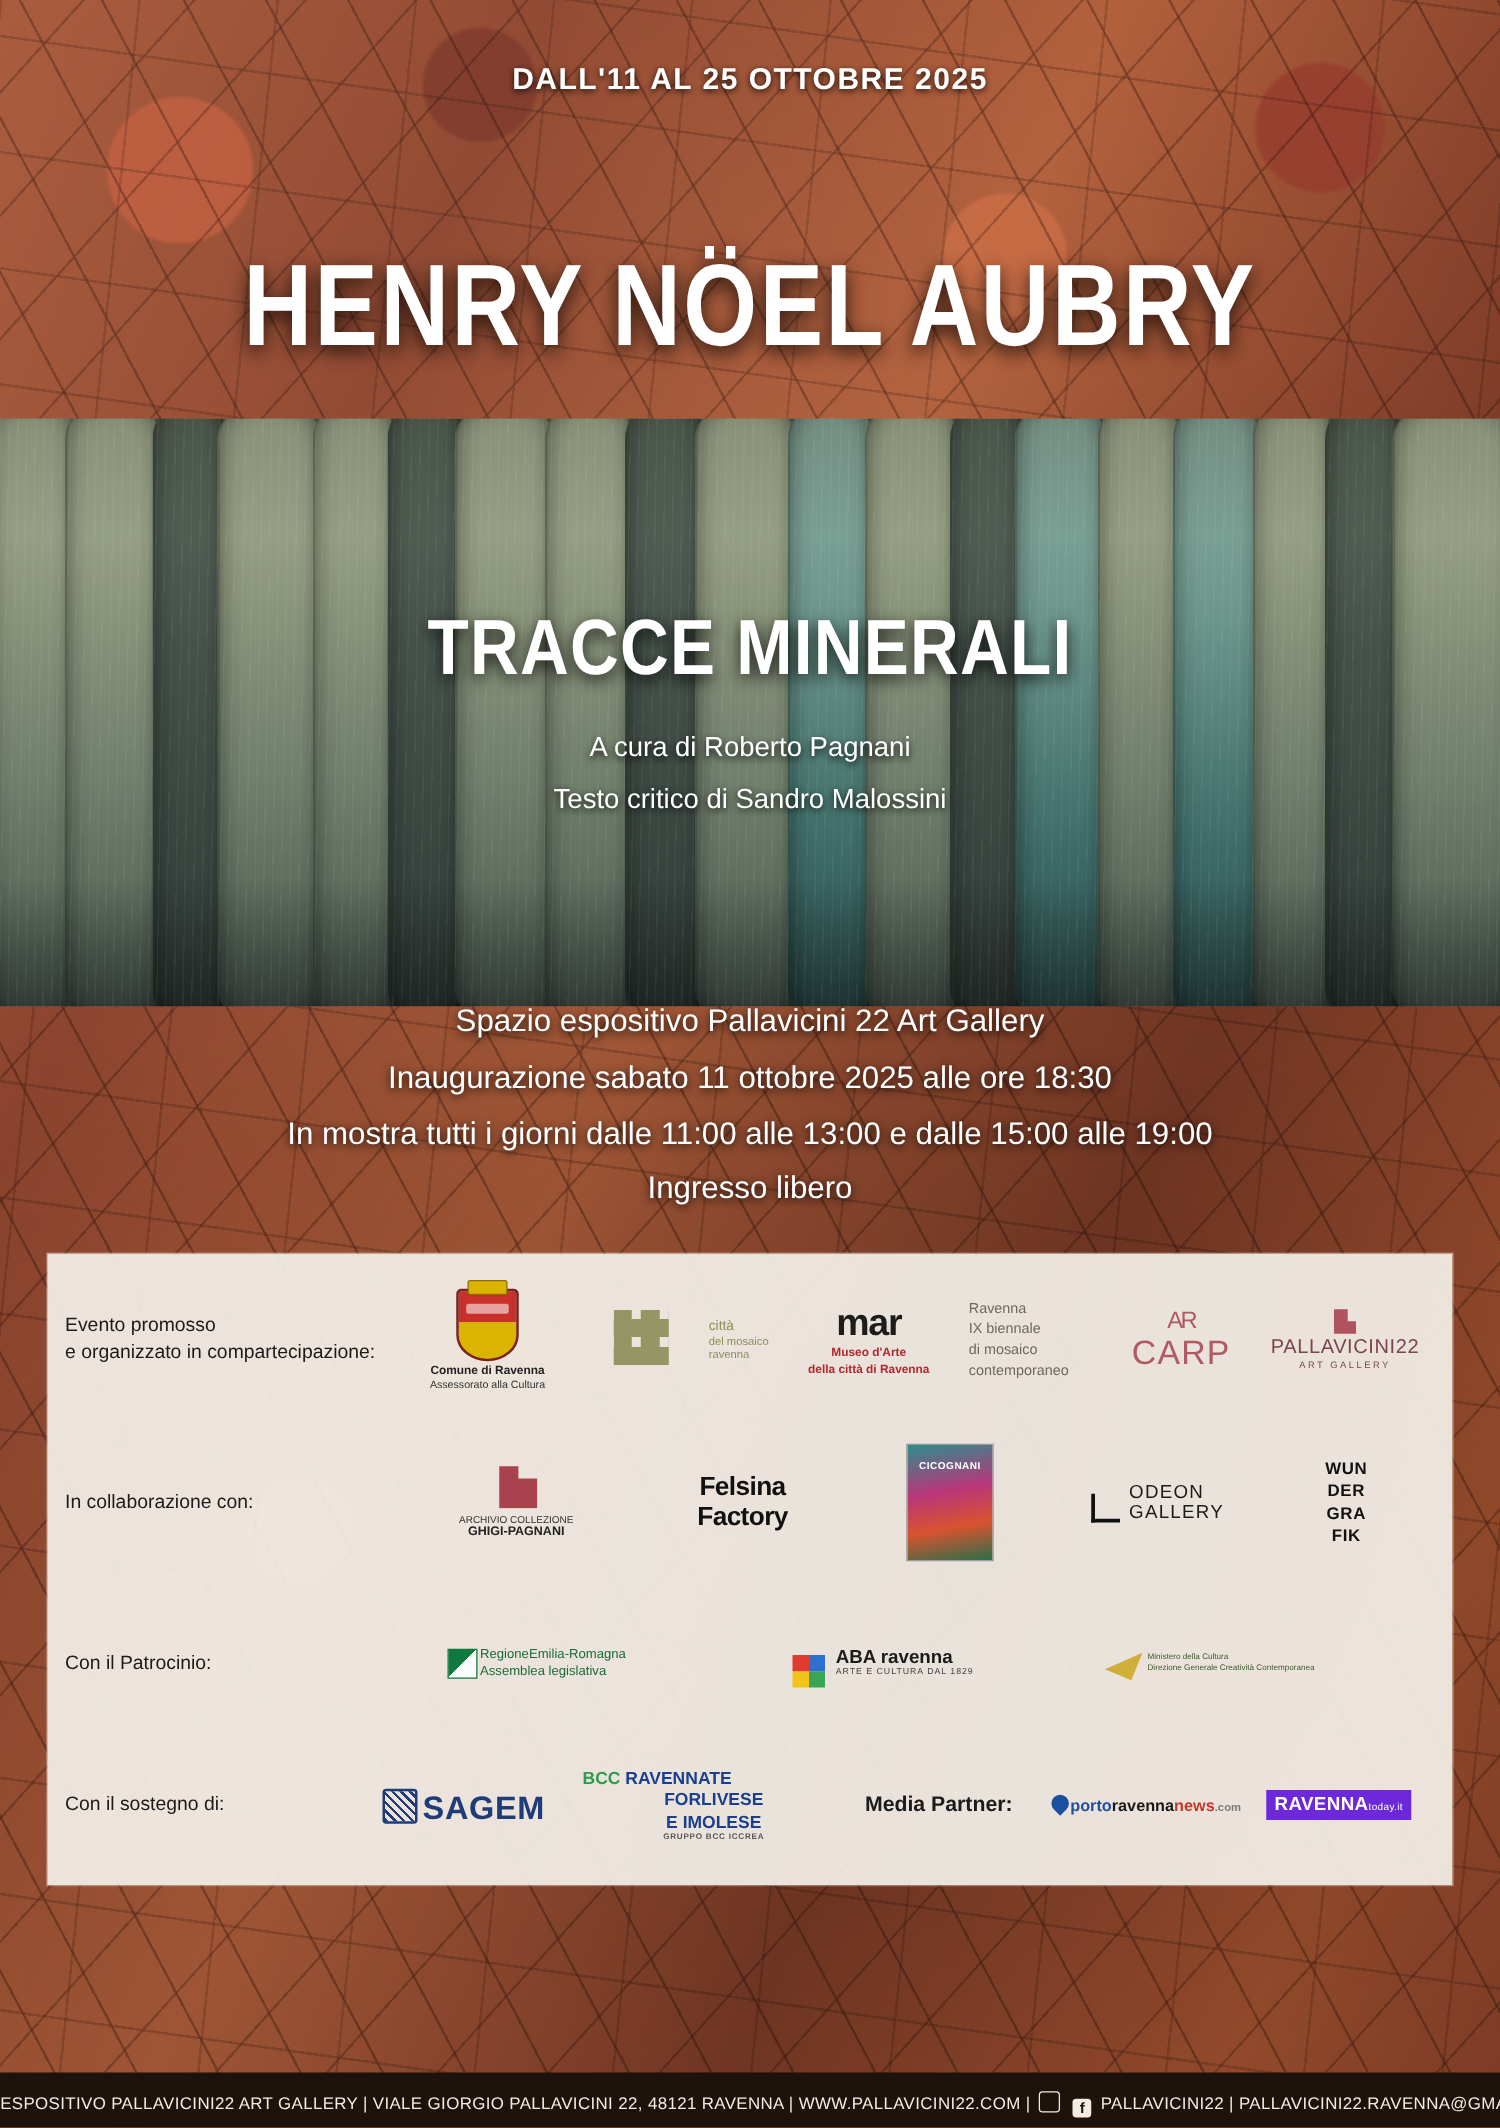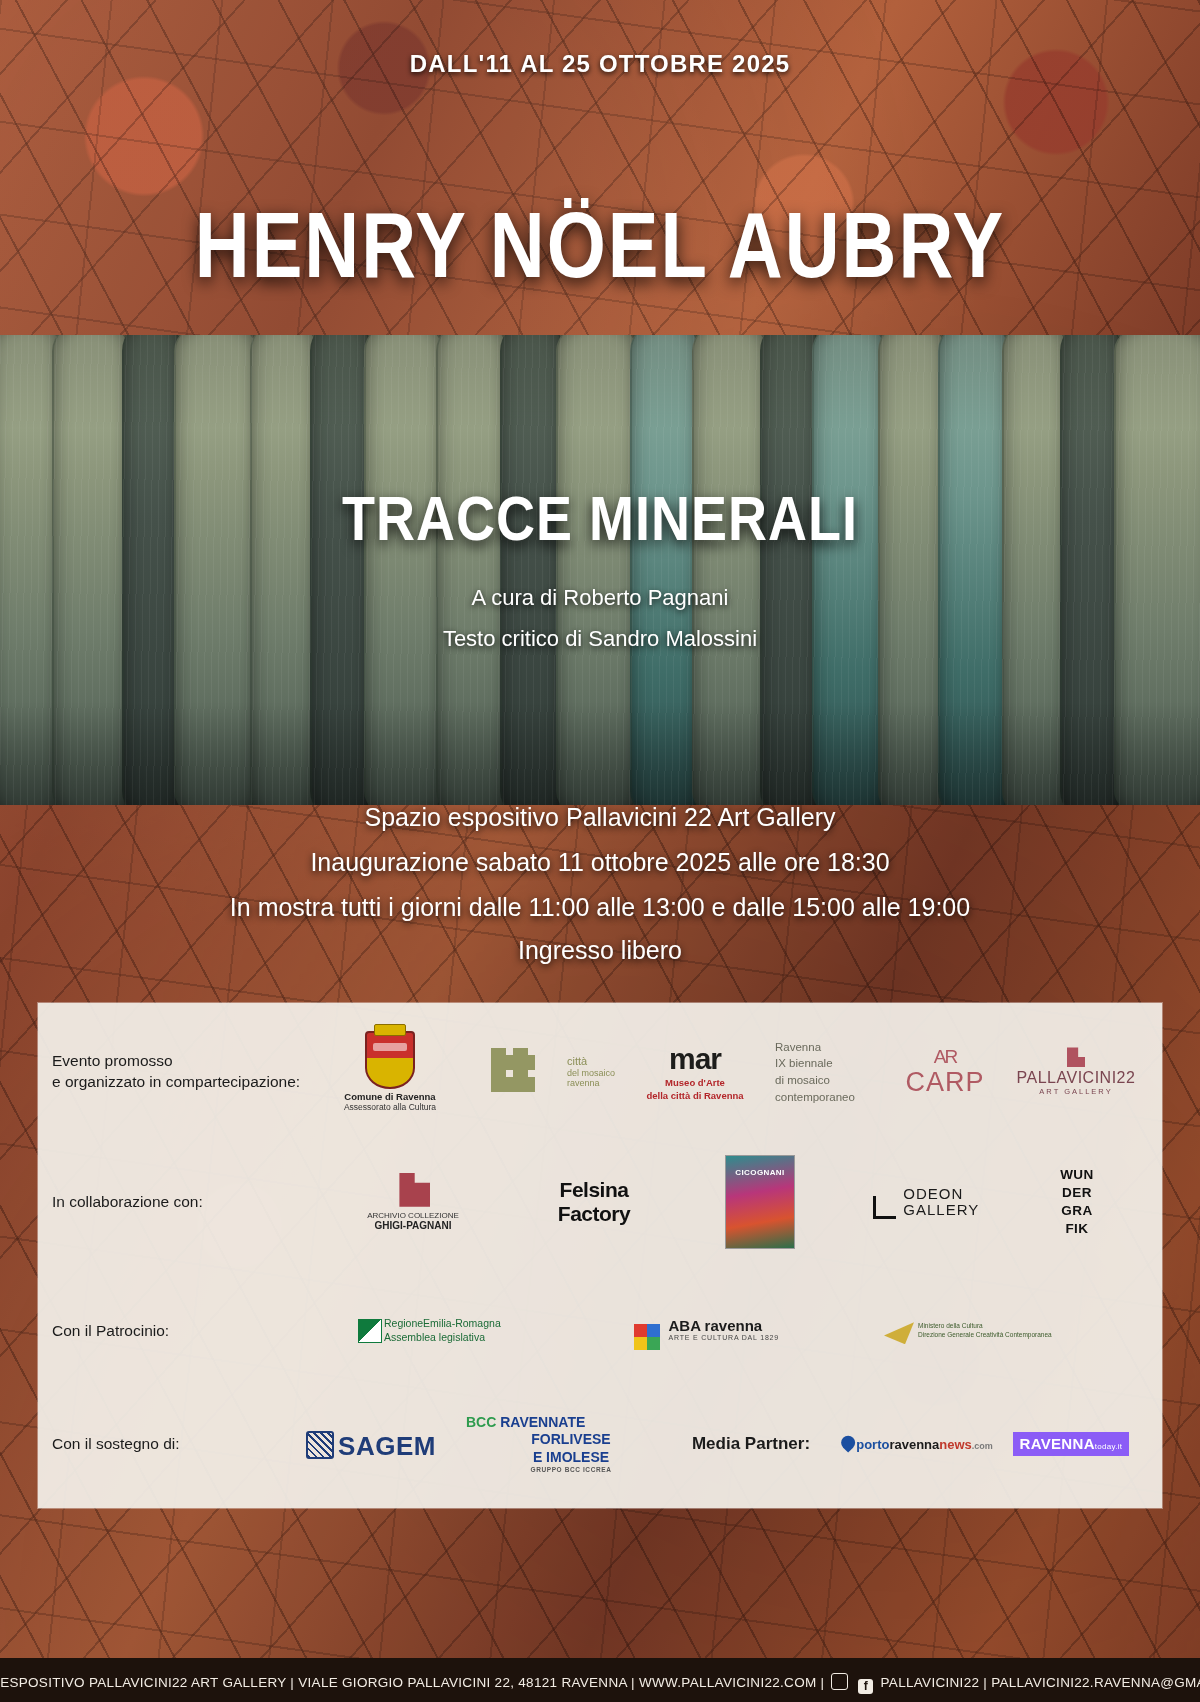--- a/index.html
+++ b/index.html
@@ -319,21 +319,21 @@
     font-size: 13px; font-weight: bold; color: #1b1b1b;
   }
   .prn .p1 { color: #1b4fa0; }
   .prn .p2 { color: #c0392b; }
   .prn .p3 { color: #7a7a7a; font-size: 9px; }
   .prn-pin {
     display:inline-block; width:14px;height:14px;border-radius:50% 50% 50% 0;
     transform: rotate(-45deg) translate(1px,2px); background:#1b4fa0; margin-right:3px;
   }
   .rav-news {
-    background: #8b5cf6; color: #fff; font-size: 15px; font-weight: bold;
+    background: #6d28d9; color: #fff; font-size: 15px; font-weight: bold;
     padding: 3px 7px; letter-spacing: .3px; display:inline-block;
   }
   .rav-news small { font-size: 8px; font-weight: normal; }
 
   
   .footer {
     position: absolute;
     left: 0; right: 0; bottom: 0;
     height: 44px;
     background: #1d120c;

